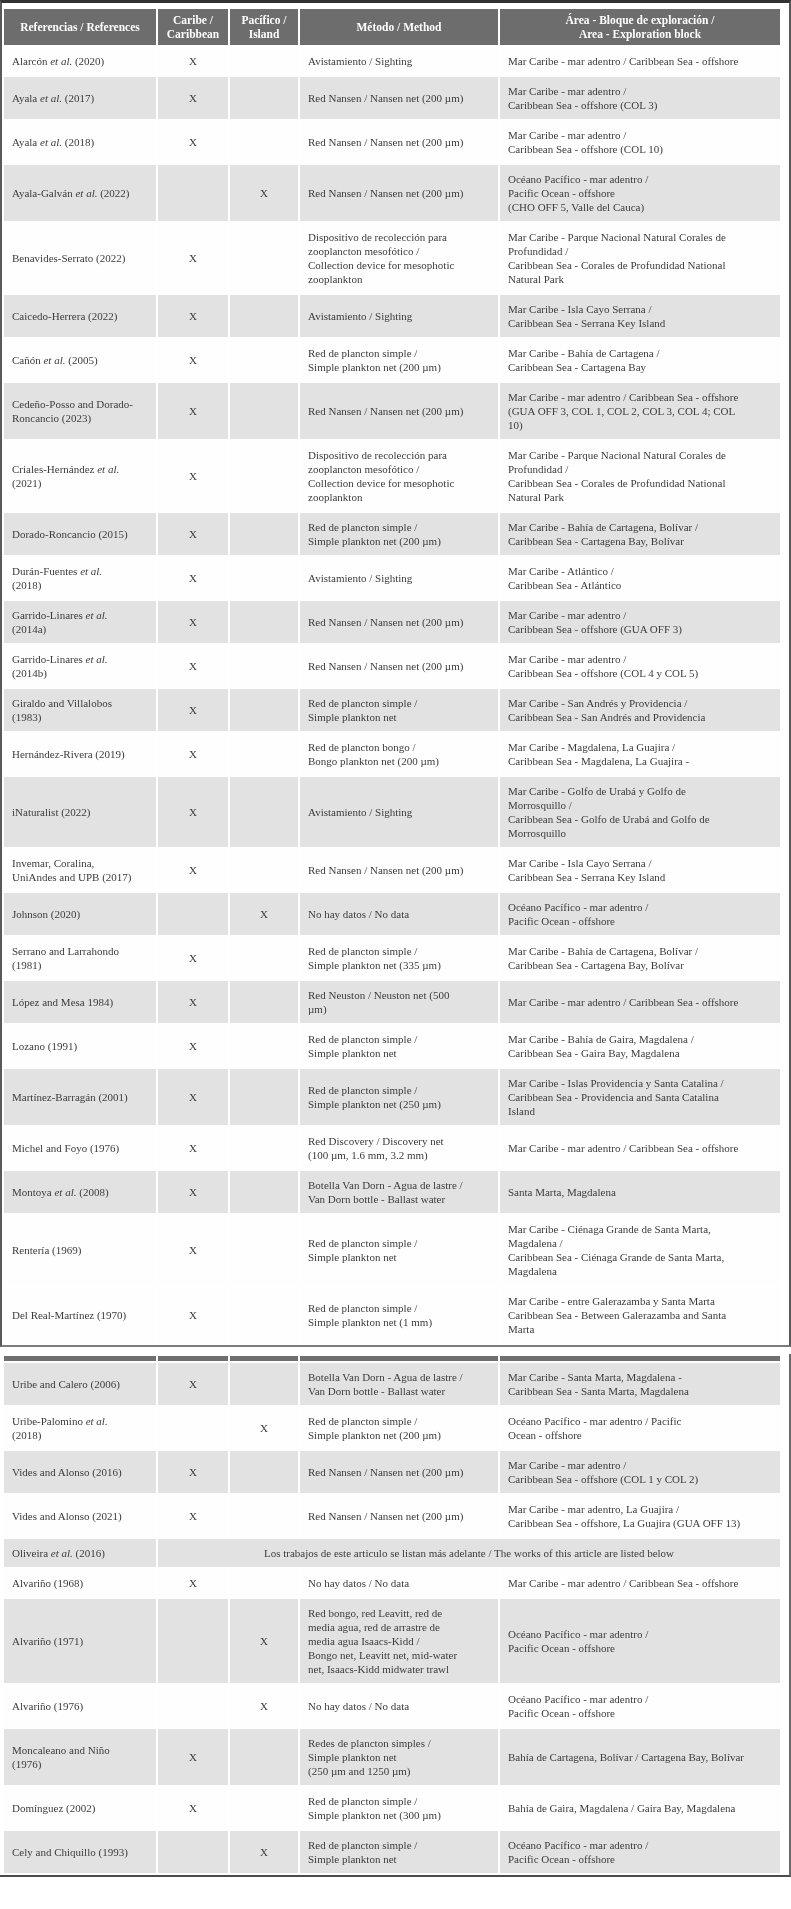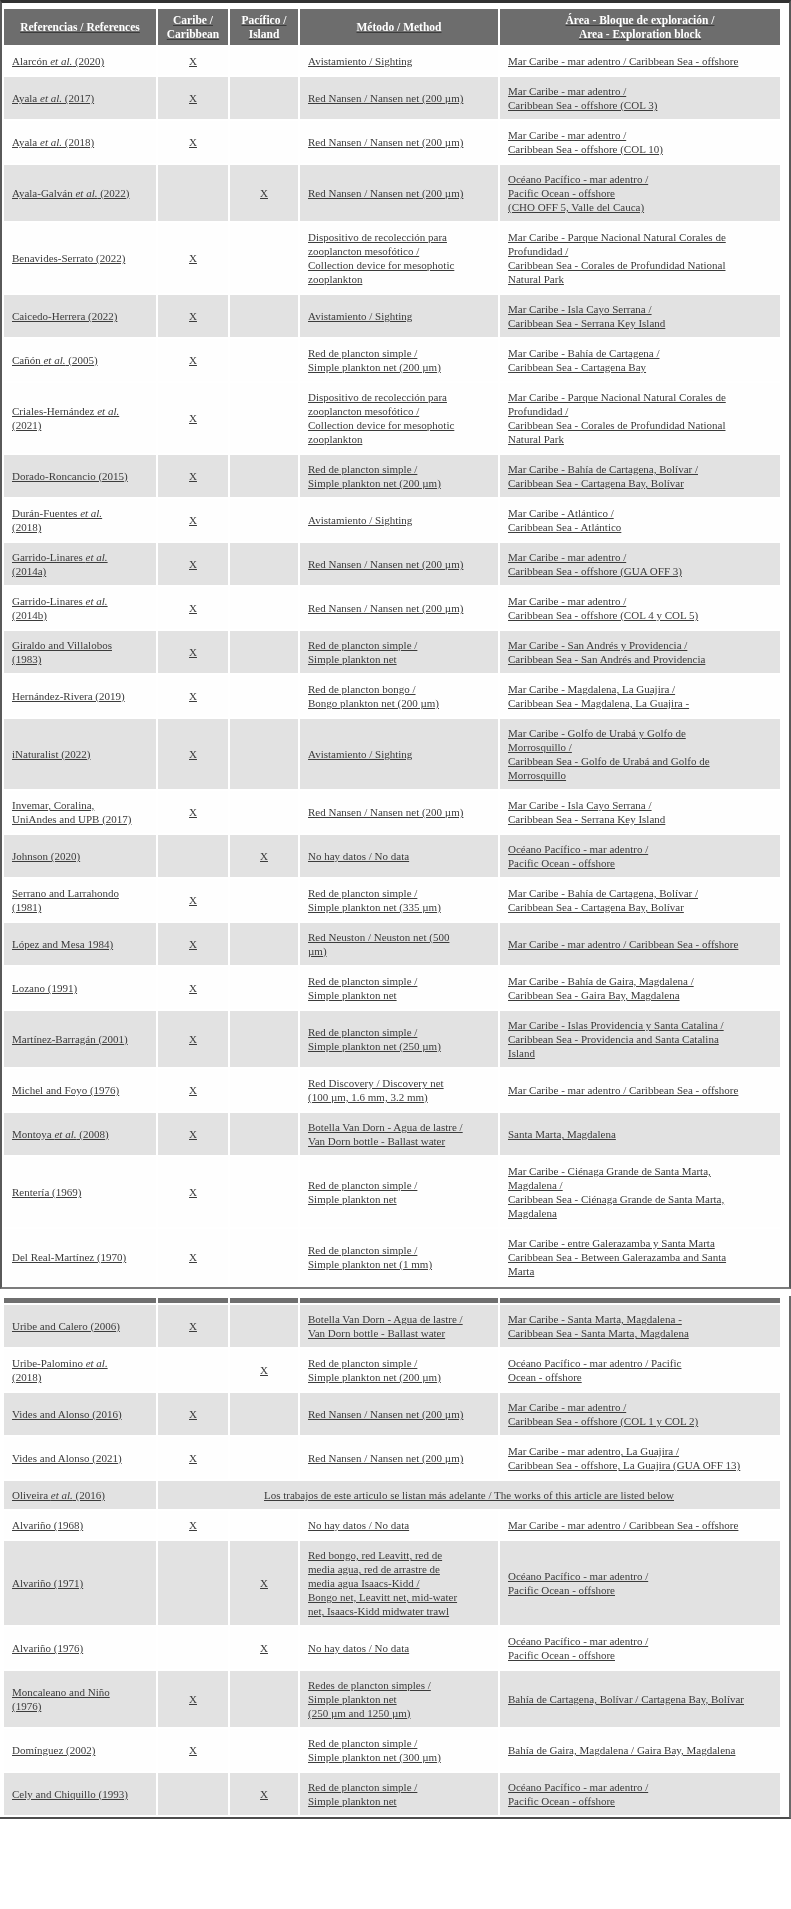--- a/index.html
+++ b/index.html
@@ -27,21 +27,20 @@
     border-bottom: 2px solid #4c4c4c;
     background: #ffffff;
   }
 
   table.reftable {
     border-collapse: separate;
     border-spacing: 2px;
     table-layout: fixed;
     width: 780px;
     background: #ffffff;
-    text-decoration: underline;
   }
   col.c-ref  { width: 152px; }
   col.c-car  { width: 70px; }
   col.c-pac  { width: 68px; }
   col.c-met  { width: 198px; }
 
   th {
     background: #6d6d6d;
     color: #ffffff;
     font-weight: bold;
@@ -153,20 +152,30 @@
           </tr>
           <tr class="plain">
             <td>Cañón <i>et al.</i> (2005)</td>
             <td class="mark">X</td>
             <td class="mark"></td>
             <td>Red de plancton simple /
 Simple plankton net (200 µm)</td>
             <td>Mar Caribe - Bahía de Cartagena /
 Caribbean Sea - Cartagena Bay</td>
           </tr>
+          <tr class="shade">
+            <td>Cedeño-Posso and Dorado-
+Roncancio (2023)</td>
+            <td class="mark">X</td>
+            <td class="mark"></td>
+            <td>Red Nansen / Nansen net (200 µm)</td>
+            <td>Mar Caribe - mar adentro / Caribbean Sea - offshore
+(GUA OFF 3, COL 1, COL 2, COL 3, COL 4; COL
+10)</td>
+          </tr>
           <tr class="plain">
             <td>Criales-Hernández <i>et al.</i>
 (2021)</td>
             <td class="mark">X</td>
             <td class="mark"></td>
             <td>Dispositivo de recolección para
 zooplancton mesofótico /
 Collection device for mesophotic
 zooplankton</td>
             <td>Mar Caribe - Parque Nacional Natural Corales de

